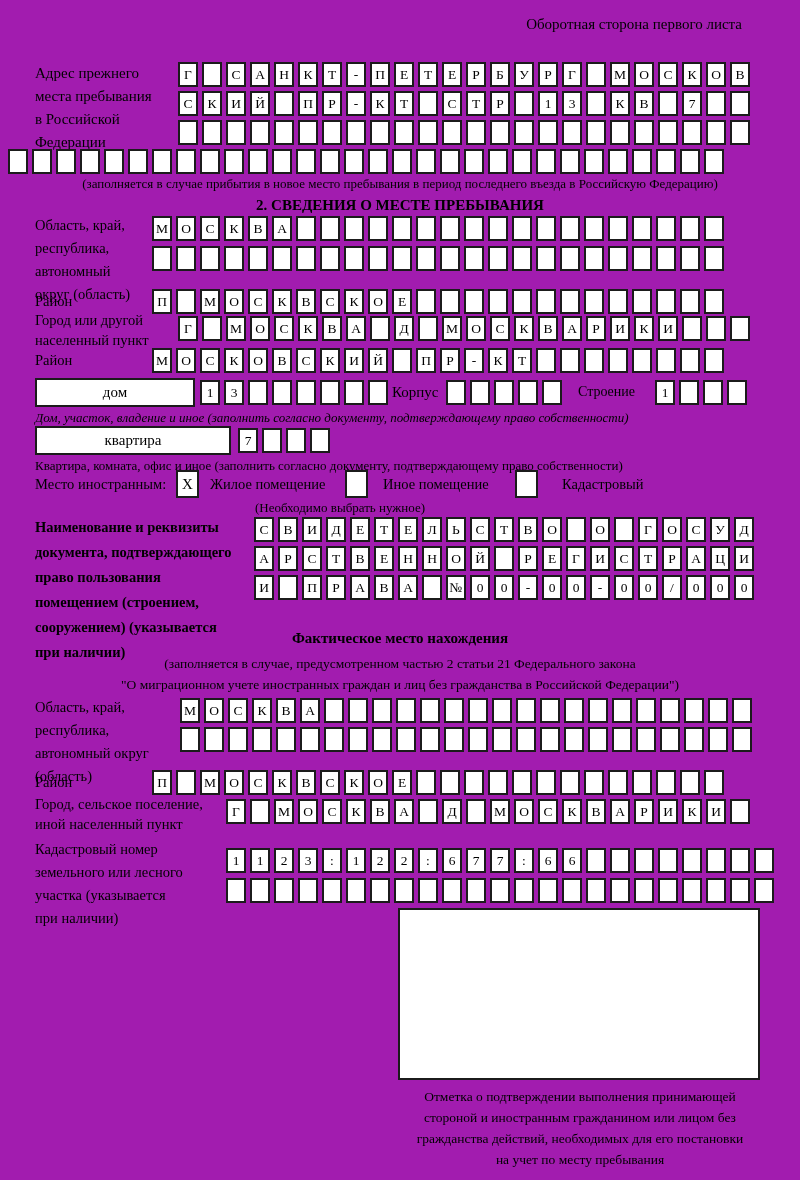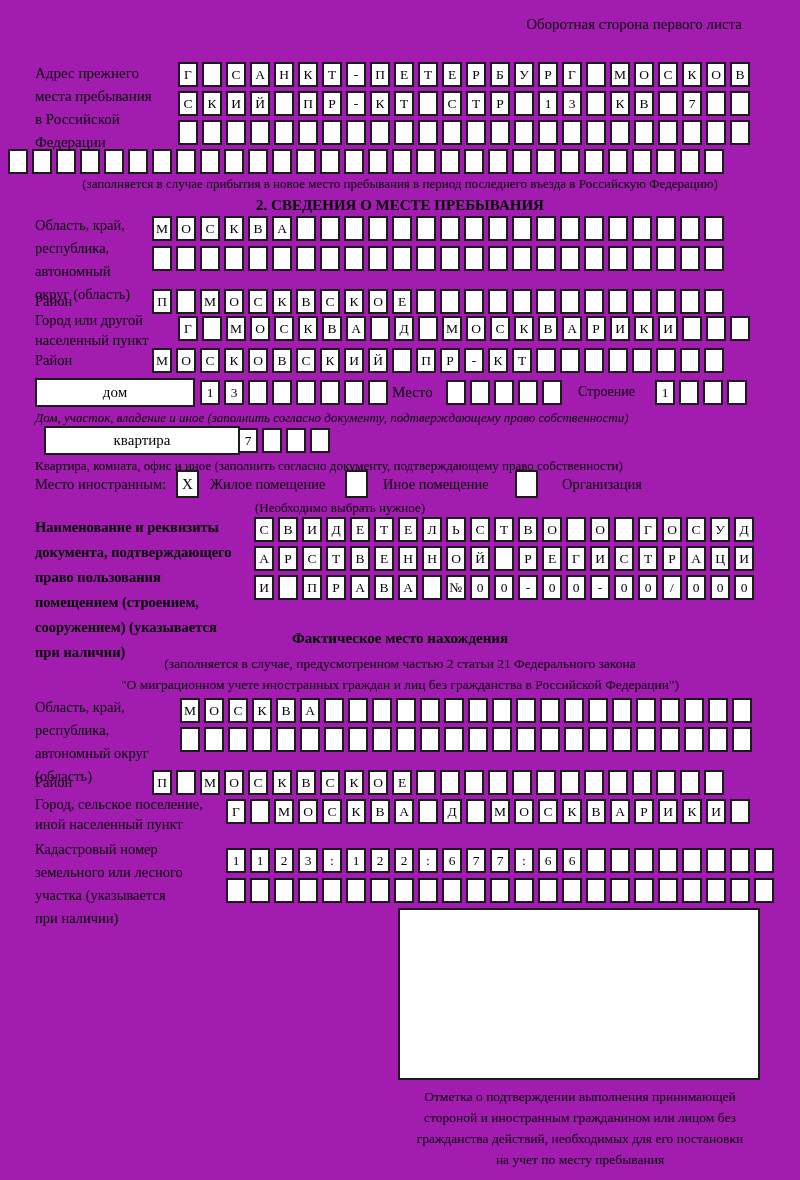--- a/index.html
+++ b/index.html
@@ -300,53 +300,53 @@
   <div class="boxrow" style="left:200px;top:380px;">
       <span class="cbox">1</span>
       <span class="cbox">3</span>
       <span class="cbox"></span>
       <span class="cbox"></span>
       <span class="cbox"></span>
       <span class="cbox"></span>
       <span class="cbox"></span>
       <span class="cbox"></span>
     </div>
-  <div class="inline-lbl" style="left:392px;top:384px;font-size:15px;">Место</div>
+  <div class="inline-lbl" style="left:392px;top:384px;font-size:15px;">Корпус</div>
   <div class="boxrow" style="left:446px;top:380px;">
       <span class="cbox"></span>
       <span class="cbox"></span>
       <span class="cbox"></span>
       <span class="cbox"></span>
       <span class="cbox"></span>
     </div>
   <div class="inline-lbl" style="left:578px;top:384px;font-size:14px;">Строение</div>
   <div class="boxrow" style="left:655px;top:380px;">
       <span class="cbox">1</span>
       <span class="cbox"></span>
       <span class="cbox"></span>
       <span class="cbox"></span>
     </div>
   <div class="cap" style="left:35px;top:410px;font-style:italic;">Дом, участок, владение и иное (заполнить согласно документу, подтверждающему право собственности)</div>
 
-  <div class="wbox" style="left:44px;top:426px;width:196px;">квартира</div>
+  <div class="wbox" style="left:35px;top:426px;width:196px;">квартира</div>
   <div class="boxrow" style="left:238px;top:428px;">
       <span class="cbox">7</span>
       <span class="cbox"></span>
       <span class="cbox"></span>
       <span class="cbox"></span>
     </div>
   <div class="cap" style="left:35px;top:458px;">Квартира, комната, офис и иное (заполнить согласно документу, подтверждающему право собственности)</div>
 
   <div class="inline-lbl" style="left:35px;top:476px;">Место иностранным:</div>
   <div class="cb" style="left:176px;top:470px;">X</div>
   <div class="inline-lbl" style="left:210px;top:476px;">Жилое помещение</div>
   <div class="cb" style="left:345px;top:470px;"></div>
   <div class="inline-lbl" style="left:383px;top:476px;">Иное помещение</div>
   <div class="cb" style="left:515px;top:470px;"></div>
-  <div class="inline-lbl" style="left:562px;top:476px;">Организация</div>
+  <div class="inline-lbl" style="left:562px;top:476px;">Кадастровый</div>
   <div class="cap" style="left:200px;top:500px;width:280px;text-align:center;">(Необходимо выбрать нужное)</div>
 
   <div class="lbl" style="left:35px;top:515px;line-height:25px;font-weight:bold;">Наименование и реквизиты
 документа, подтверждающего
 право пользования
 помещением (строением,
 сооружением) (указывается
 при наличии)</div>
   <div class="boxrow" style="left:254px;top:517px;">
       <span class="cbox">С</span>

